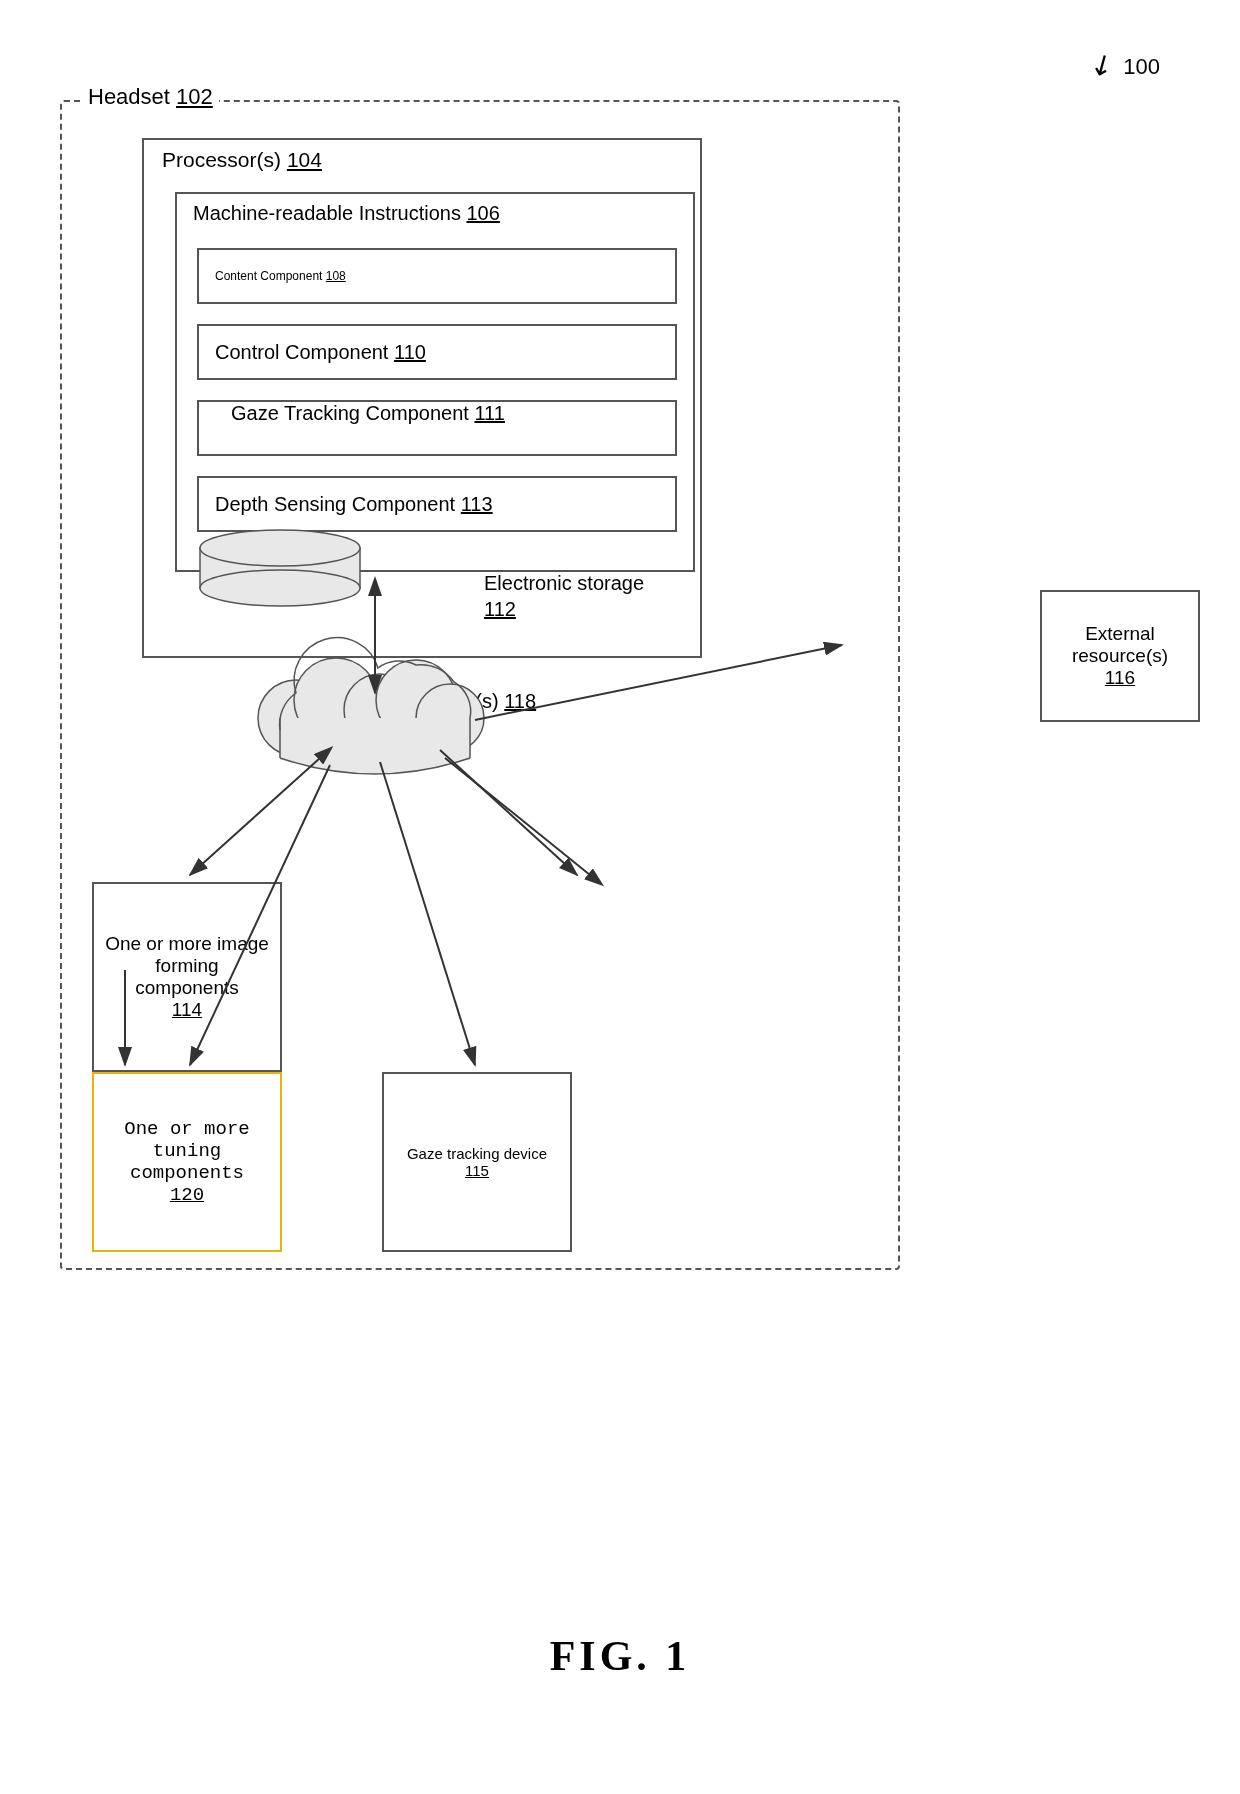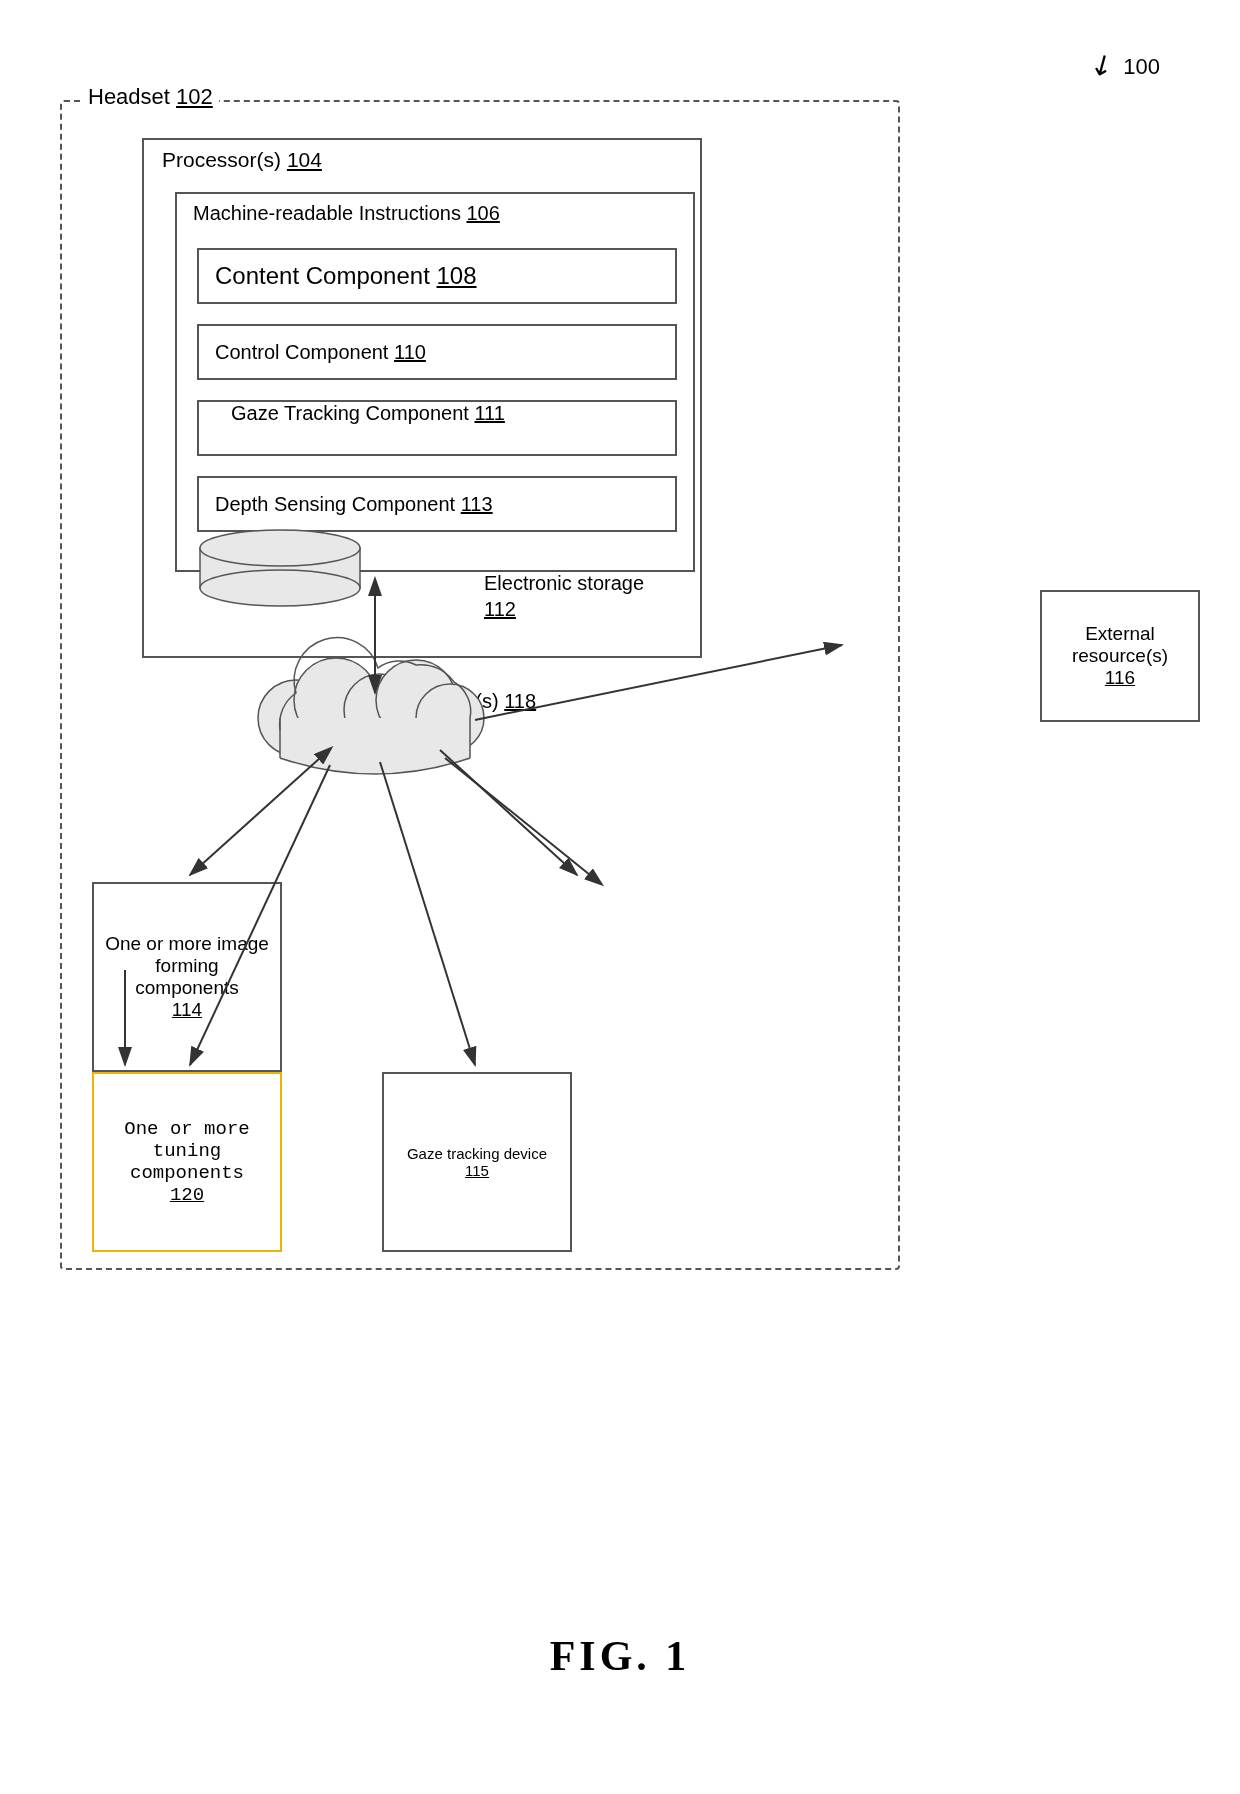--- a/index.html
+++ b/index.html
@@ -106,21 +106,21 @@
     .content-box {
       position: absolute;
       top: 54px;
       left: 20px;
       width: 480px;
       height: 56px;
       border: 2px solid #555;
       display: flex;
       align-items: center;
       padding-left: 16px;
-      font-size: 24px;
+      font-size: 12px;
       font-family: Arial, sans-serif;
     }
 
     .content-box u { text-decoration: underline; }
 
     
     .control-box {
       position: absolute;
       top: 130px;
       left: 20px;

